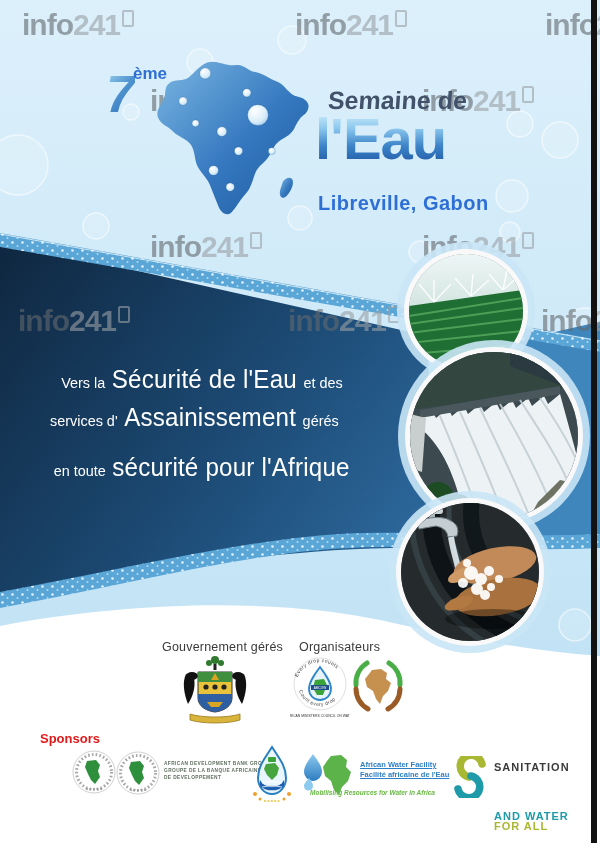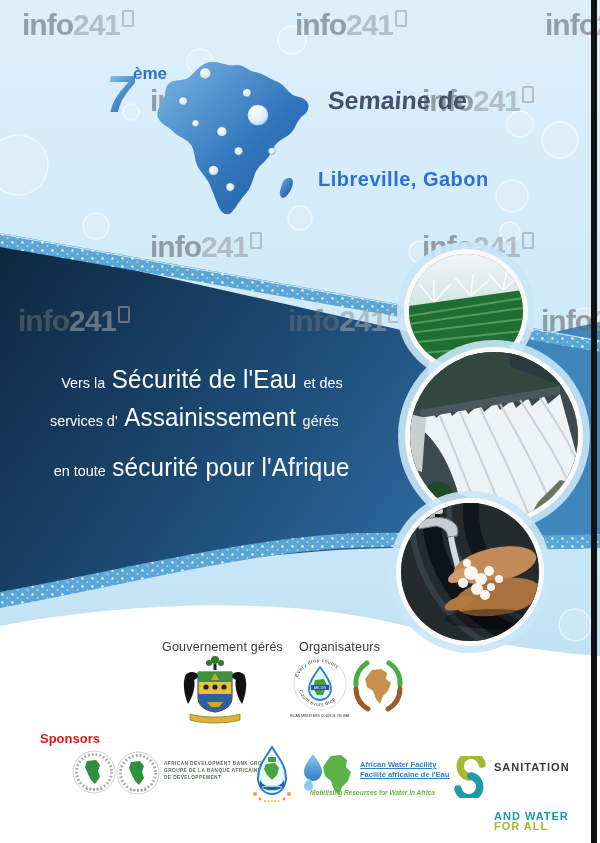--- a/index.html
+++ b/index.html
@@ -142,21 +142,22 @@
       <circle cx="64" cy="70" r="3" fill="url(#bead)"></circle>
         <circle cx="46" cy="84" r="3.5" fill="url(#bead)"></circle>
       <circle cx="58" cy="96" r="3" fill="url(#bead)"></circle>
         <circle cx="70" cy="28" r="3" fill="url(#bead)"></circle>
       <circle cx="33" cy="50" r="2.5" fill="url(#bead)"></circle>
         <circle cx="88" cy="70" r="2.5" fill="url(#bead)"></circle>
     </g>
   </svg>
 
   <div class="abs t-semaine" style="left:328px;top:86px;">Semaine de</div>
-  <div class="abs t-loc" style="left:318px;top:168px;">Libreville, Gabon</div>
+  <div class="abs t-eau" style="left:315px;top:110px;">l'Eau</div>
+  <div class="abs t-loc" style="left:318px;top:192px;">Libreville, Gabon</div>
 
   <div class="abs banner-text" style="left:50px;top:362px;width:360px;">
     <div class="bline" style="margin-left:12px;">
       <span class="bsm">Vers la</span>
       <span class="bbig">Sécurité de l'Eau</span>
       <span class="bsm">et des</span>
     </div>
     <div class="bline">
       <span class="bsm">services d'</span>
       <span class="bbig">Assainissement</span>

